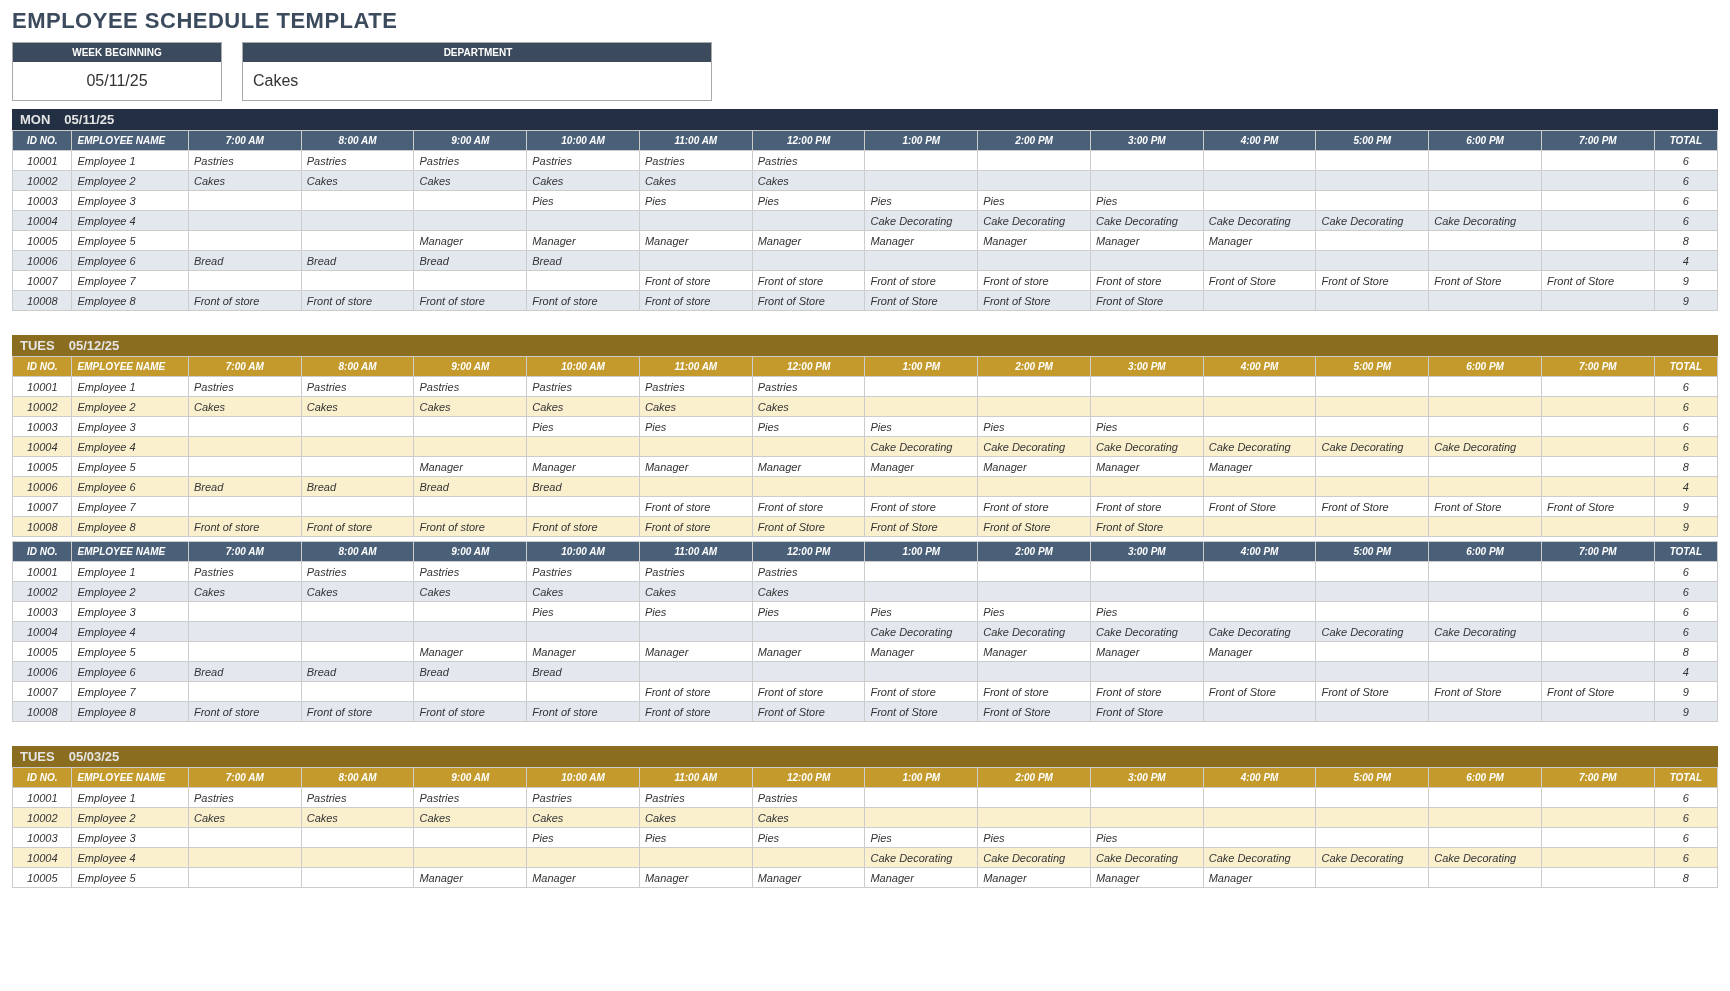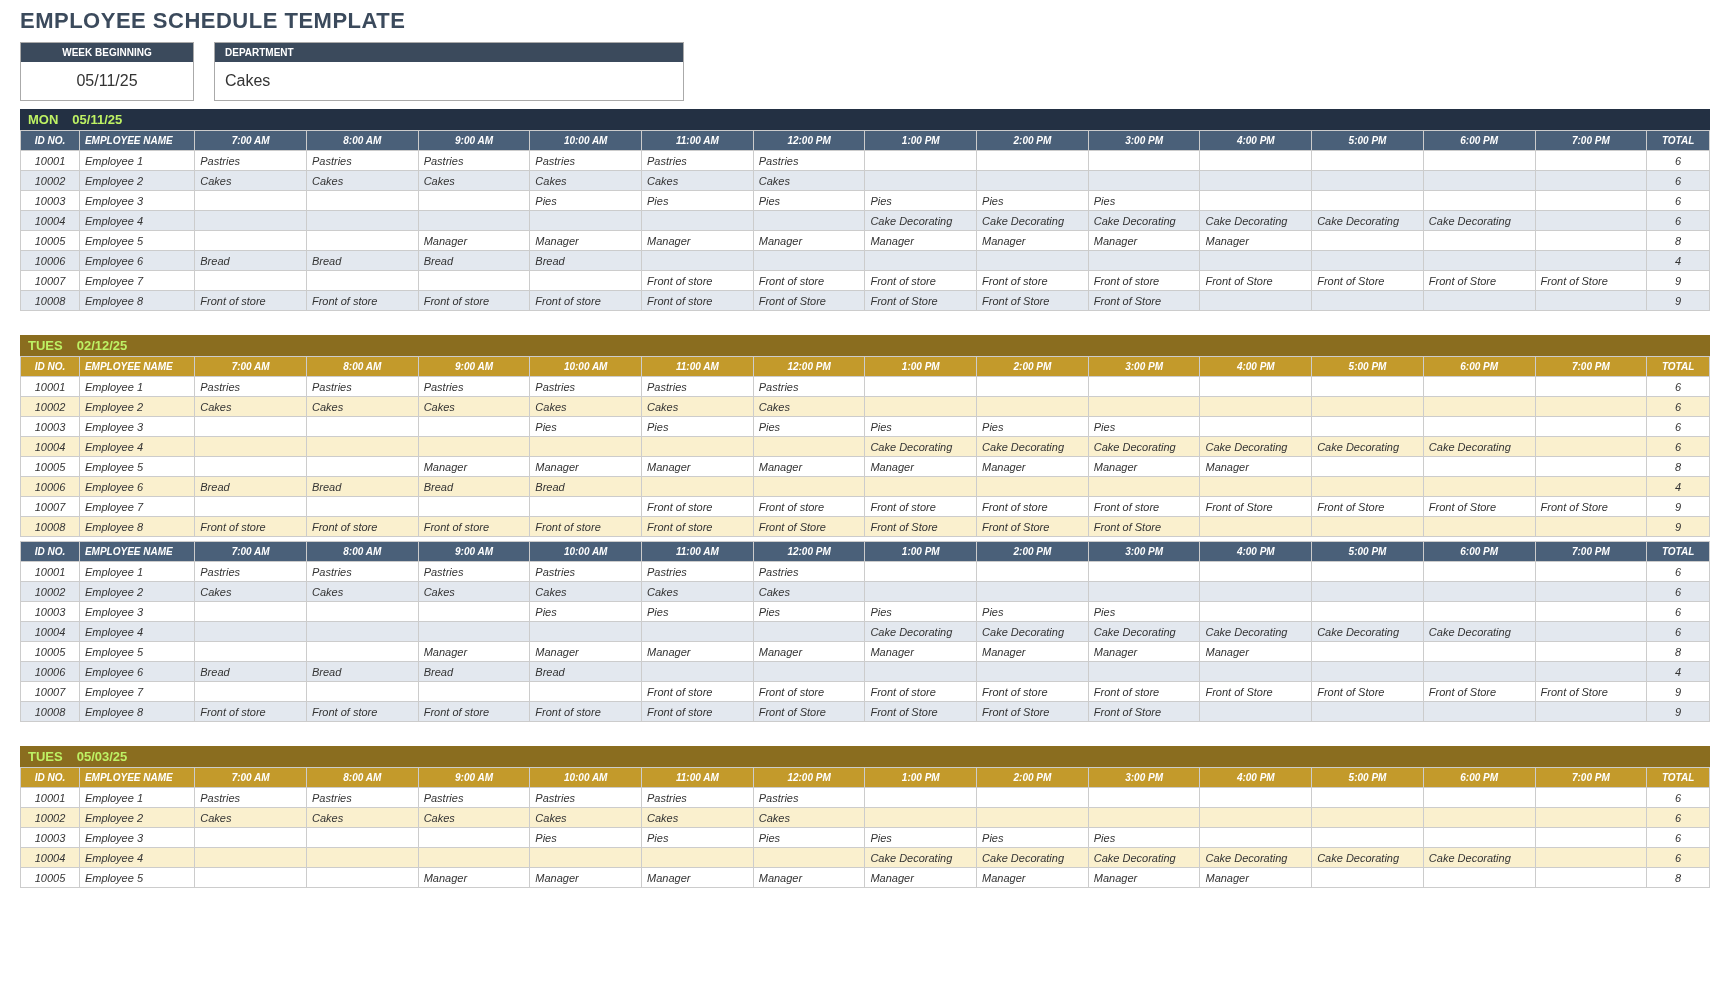--- a/index.html
+++ b/index.html
@@ -1,28 +1,28 @@
 <!DOCTYPE html>
 <html><head>
 <meta charset="utf-8">
 <style>
   * { box-sizing: border-box; margin: 0; padding: 0; }
   body { font-family: Arial, sans-serif; font-size: 12px; background: #fff; color: #333; }
-  .page { padding: 8px 20px; }
+  .page { padding: 8px 12px; }
   .title { font-size: 22px; font-weight: bold; color: #3b4a5c; letter-spacing: 0.5px; margin-bottom: 8px; }
   .header-row { display: flex; gap: 20px; margin-bottom: 8px; }
   .header-box { border: 1px solid #aaa; }
-  .header-box.week { width: 174px; }
+  .header-box.week { width: 210px; }
   .header-box.dept { width: 470px; }
   .header-label { background: #3b4a5c; color: #fff; font-size: 10px; font-weight: bold; padding: 4px 8px; text-align: center; }
-  .header-box.dept .header-label { text-align: left; padding-left: 10px; }
+  .header-box.dept .header-label { text-align: center; padding-left: 10px; }
   .header-value { padding: 10px 10px; font-size: 16px; }
   .header-box.week .header-value { text-align: center; }
   .day-block { margin-bottom: 4px; }
-  .day-bar { background: #233043; color: #bef264; font-size: 13px; font-weight: bold; padding: 3px 8px; display: flex; gap: 14px; }
+  .day-bar { background: #233043; color: #e5e5e5; font-size: 13px; font-weight: bold; padding: 3px 8px; display: flex; gap: 14px; }
   .day-bar.gold { background: #8a6d1f; margin-top: 24px; }
   table { width: 100%; border-collapse: collapse; table-layout: fixed; font-style: italic; }
   th, td { border: 1px solid #ccc; padding: 3px 5px; font-size: 11px; text-align: left; height: 20px; overflow: hidden; white-space: nowrap; text-overflow: clip; }
   th { font-weight: bold; font-size: 10px; }
   col.id { width: 48px; }
   col.name { width: 94px; }
   col.hour { width: 91px; }
   col.total { width: 51px; }
   th.center, td.center { text-align: center; }
   .navy th { background: #4a6079; color: #fff; }
@@ -238,21 +238,21 @@
               <td></td>
               <td></td>
               <td class="center total-cell">9</td>
             </tr>
           </tbody>
         </table>
       </div>
       <div class="day-block">
         <div class="day-bar gold">
           <span>TUES</span>
-          <span>02/12/25</span>
+          <span>05/12/25</span>
         </div>
         <table class="gold">
           <colgroup>
             <col class="id">
             <col class="name">
             <col class="hour">
             <col class="hour">
             <col class="hour">
             <col class="hour">
             <col class="hour">

